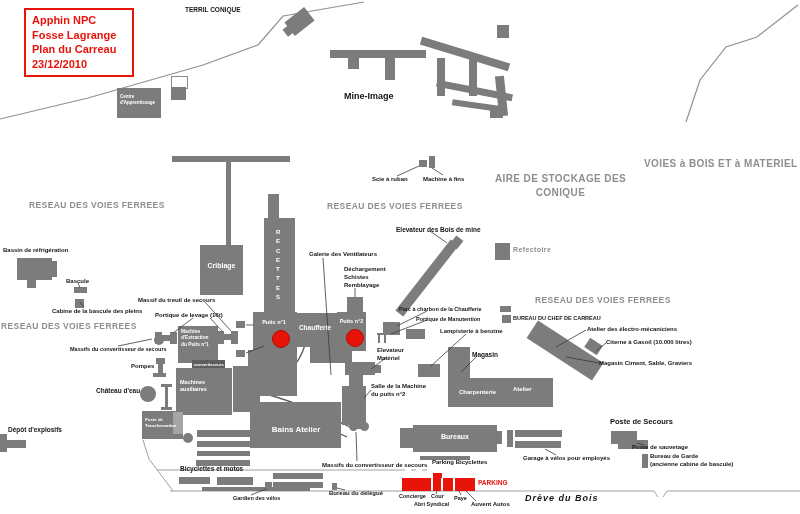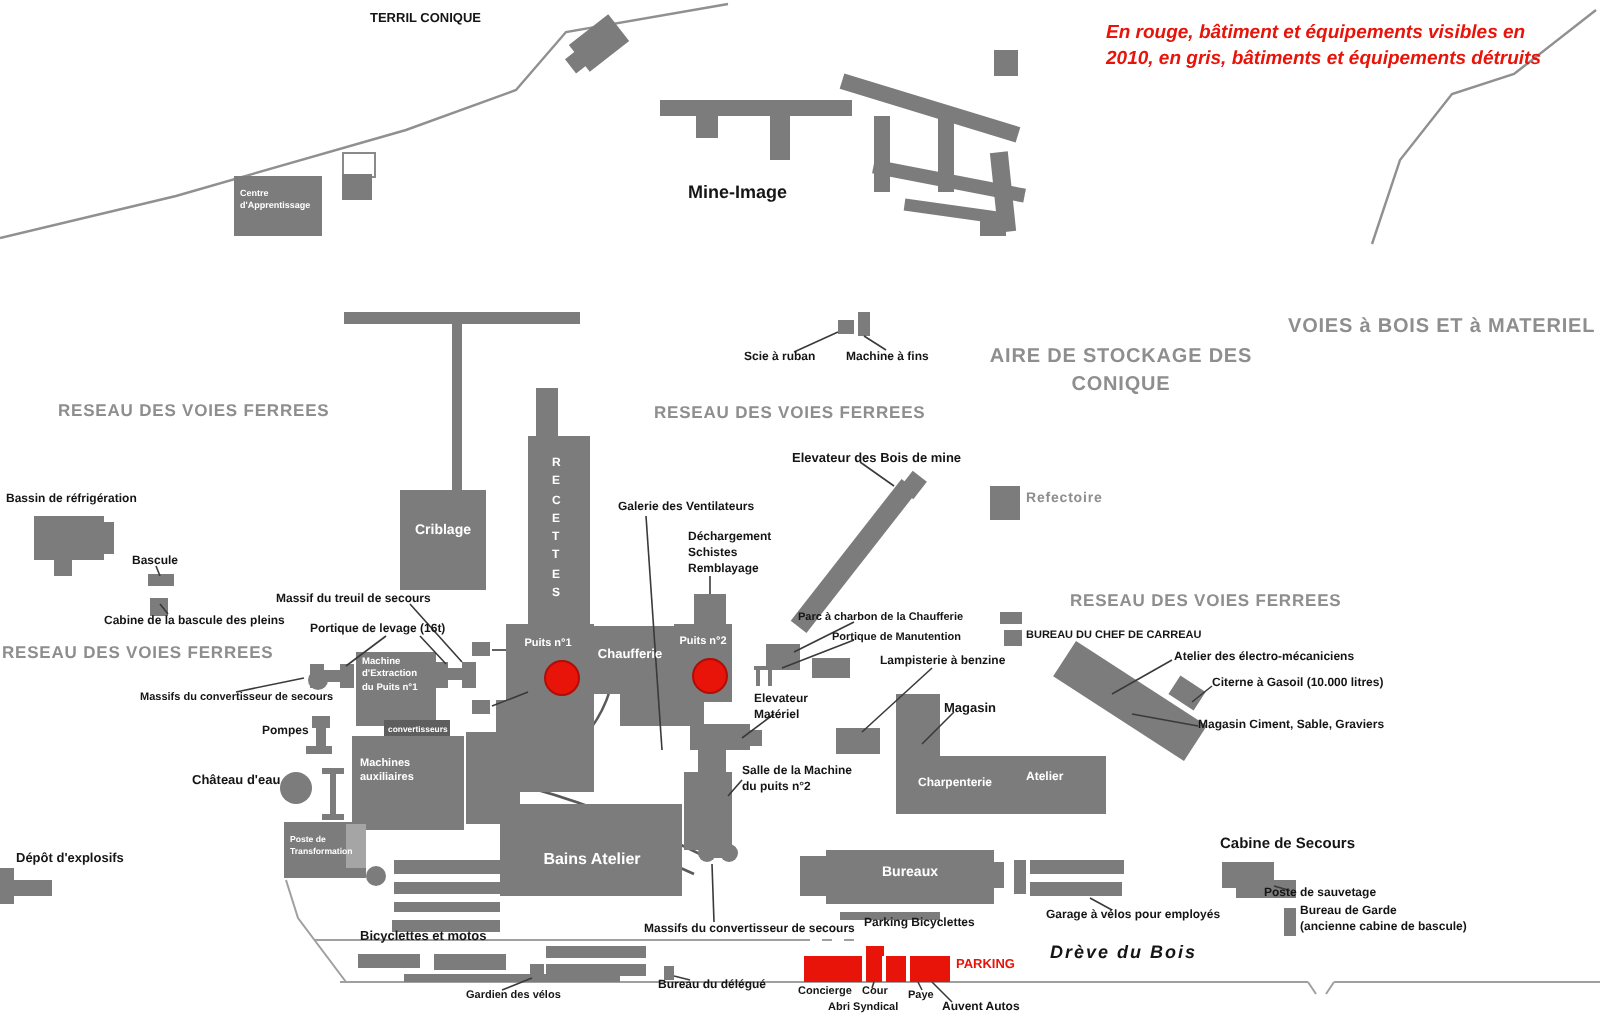--- a/index.html
+++ b/index.html
@@ -222,37 +222,37 @@
       <div class="lbl" style="left: 599px; top: 360px; font-size: 6px;">Magasin Ciment, Sable, Graviers</div>
       <div class="lbl" style="left: 472px; top: 351px; font-size: 6.5px;">Magasin</div>
       <div class="lbl" style="left: 377px; top: 347px; font-size: 6px; line-height: 1.3;">Elevateur
 Matériel</div>
       <div class="lbl" style="left: 371px; top: 383px; font-size: 6px; line-height: 1.3;">Salle de la Machine
 du puits n°2</div>
       <div class="lbl" style="left: 70px; top: 346px; font-size: 5.5px;">Massifs du convertisseur de secours</div>
       <div class="lbl" style="left: 131px; top: 363px; font-size: 6px;">Pompes</div>
       <div class="lbl" style="left: 96px; top: 387px; font-size: 6.5px;">Château d'eau</div>
       <div class="lbl" style="left: 8px; top: 426px; font-size: 6.5px;">Dépôt d'explosifs</div>
-      <div class="lbl" style="left: 610px; top: 417px; font-size: 7.5px;">Cabine de Secours</div>
+      <div class="lbl" style="left: 610px; top: 417px; font-size: 7.5px;">Poste de Secours</div>
       <div class="lbl" style="left: 632px; top: 444px; font-size: 6px;">Poste de sauvetage</div>
       <div class="lbl" style="left: 650px; top: 453px; font-size: 6px; line-height: 1.3;">Bureau de Garde
 (ancienne cabine de bascule)</div>
       <div class="lbl" style="left: 523px; top: 455px; font-size: 6px;">Garage à vélos pour employés</div>
       <div class="lbl" style="left: 180px; top: 465px; font-size: 6.5px;">Bicyclettes et motos</div>
       <div class="lbl" style="left: 322px; top: 462px; font-size: 6px;">Massifs du convertisseur de secours</div>
       <div class="lbl" style="left: 432px; top: 459px; font-size: 6px;">Parking Bicyclettes</div>
       <div class="lbl" style="left: 329px; top: 490px; font-size: 6px;">Bureau du délégué</div>
       <div class="lbl" style="left: 233px; top: 495px; font-size: 5.5px;">Gardien des vélos</div>
       <div class="lbl" style="left: 399px; top: 493px; font-size: 5.5px;">Concierge</div>
       <div class="lbl" style="left: 431px; top: 493px; font-size: 5.5px;">Cour</div>
       <div class="lbl" style="left: 454px; top: 495px; font-size: 5.5px;">Paye</div>
       <div class="lbl" style="left: 414px; top: 501px; font-size: 5.5px;">Abri Syndical</div>
       <div class="lbl" style="left: 471px; top: 501px; font-size: 6px;">Auvent Autos</div>
       <div class="lbl r" style="left: 478px; top: 479px; font-size: 6.5px;">PARKING</div>
-      <div class="lbl i" style="left: 525px; top: 471px; font-size: 9px; letter-spacing: 1px;">Drève du Bois</div>
+      <div class="lbl i" style="left: 525px; top: 493px; font-size: 9px; letter-spacing: 1px;">Drève du Bois</div>
       <div class="lbl w" style="left: 120px; top: 94px; font-size: 4.5px; line-height: 1.3;">Centre
 d'Apprentissage</div>
       <div class="lbl w c" style="left: 200px; top: 262px; font-size: 7px; width: 43px;">Criblage</div>
       <div class="lbl w" style="left: 276px; top: 228px; font-size: 6px; line-height: 1.55;">R
 E
 C
 E
 T
 T
 E
@@ -267,15 +267,20 @@
       <div class="lbl w" style="left: 180px; top: 379px; font-size: 5.5px; line-height: 1.35;">Machines
 auxiliaires</div>
       <div class="lbl w" style="left: 145px; top: 417px; font-size: 4.3px; line-height: 1.35;">Poste de
 Transformation</div>
       <div class="lbl w c" style="left: 252px; top: 425px; font-size: 8px; width: 88px;">Bains Atelier</div>
       <div class="lbl w c" style="left: 415px; top: 433px; font-size: 7px; width: 80px;">Bureaux</div>
       <div class="lbl w" style="left: 459px; top: 389px; font-size: 6px;">Charpenterie</div>
       <div class="lbl w" style="left: 513px; top: 386px; font-size: 6px;">Atelier</div>
     </div>
 
-
-  <div id="legend-note">En rouge, bâtiment et équipements visibles en 2010, en gris, bâtiments et équipements détruits</div>
+  <div id="title-box">
+    <div>Apphin NPC</div>
+    <div>Fosse Lagrange</div>
+    <div>Plan du Carreau</div>
+    <div>23/12/2010</div>
+  </div>
+
 </div>
 
 </body></html>

